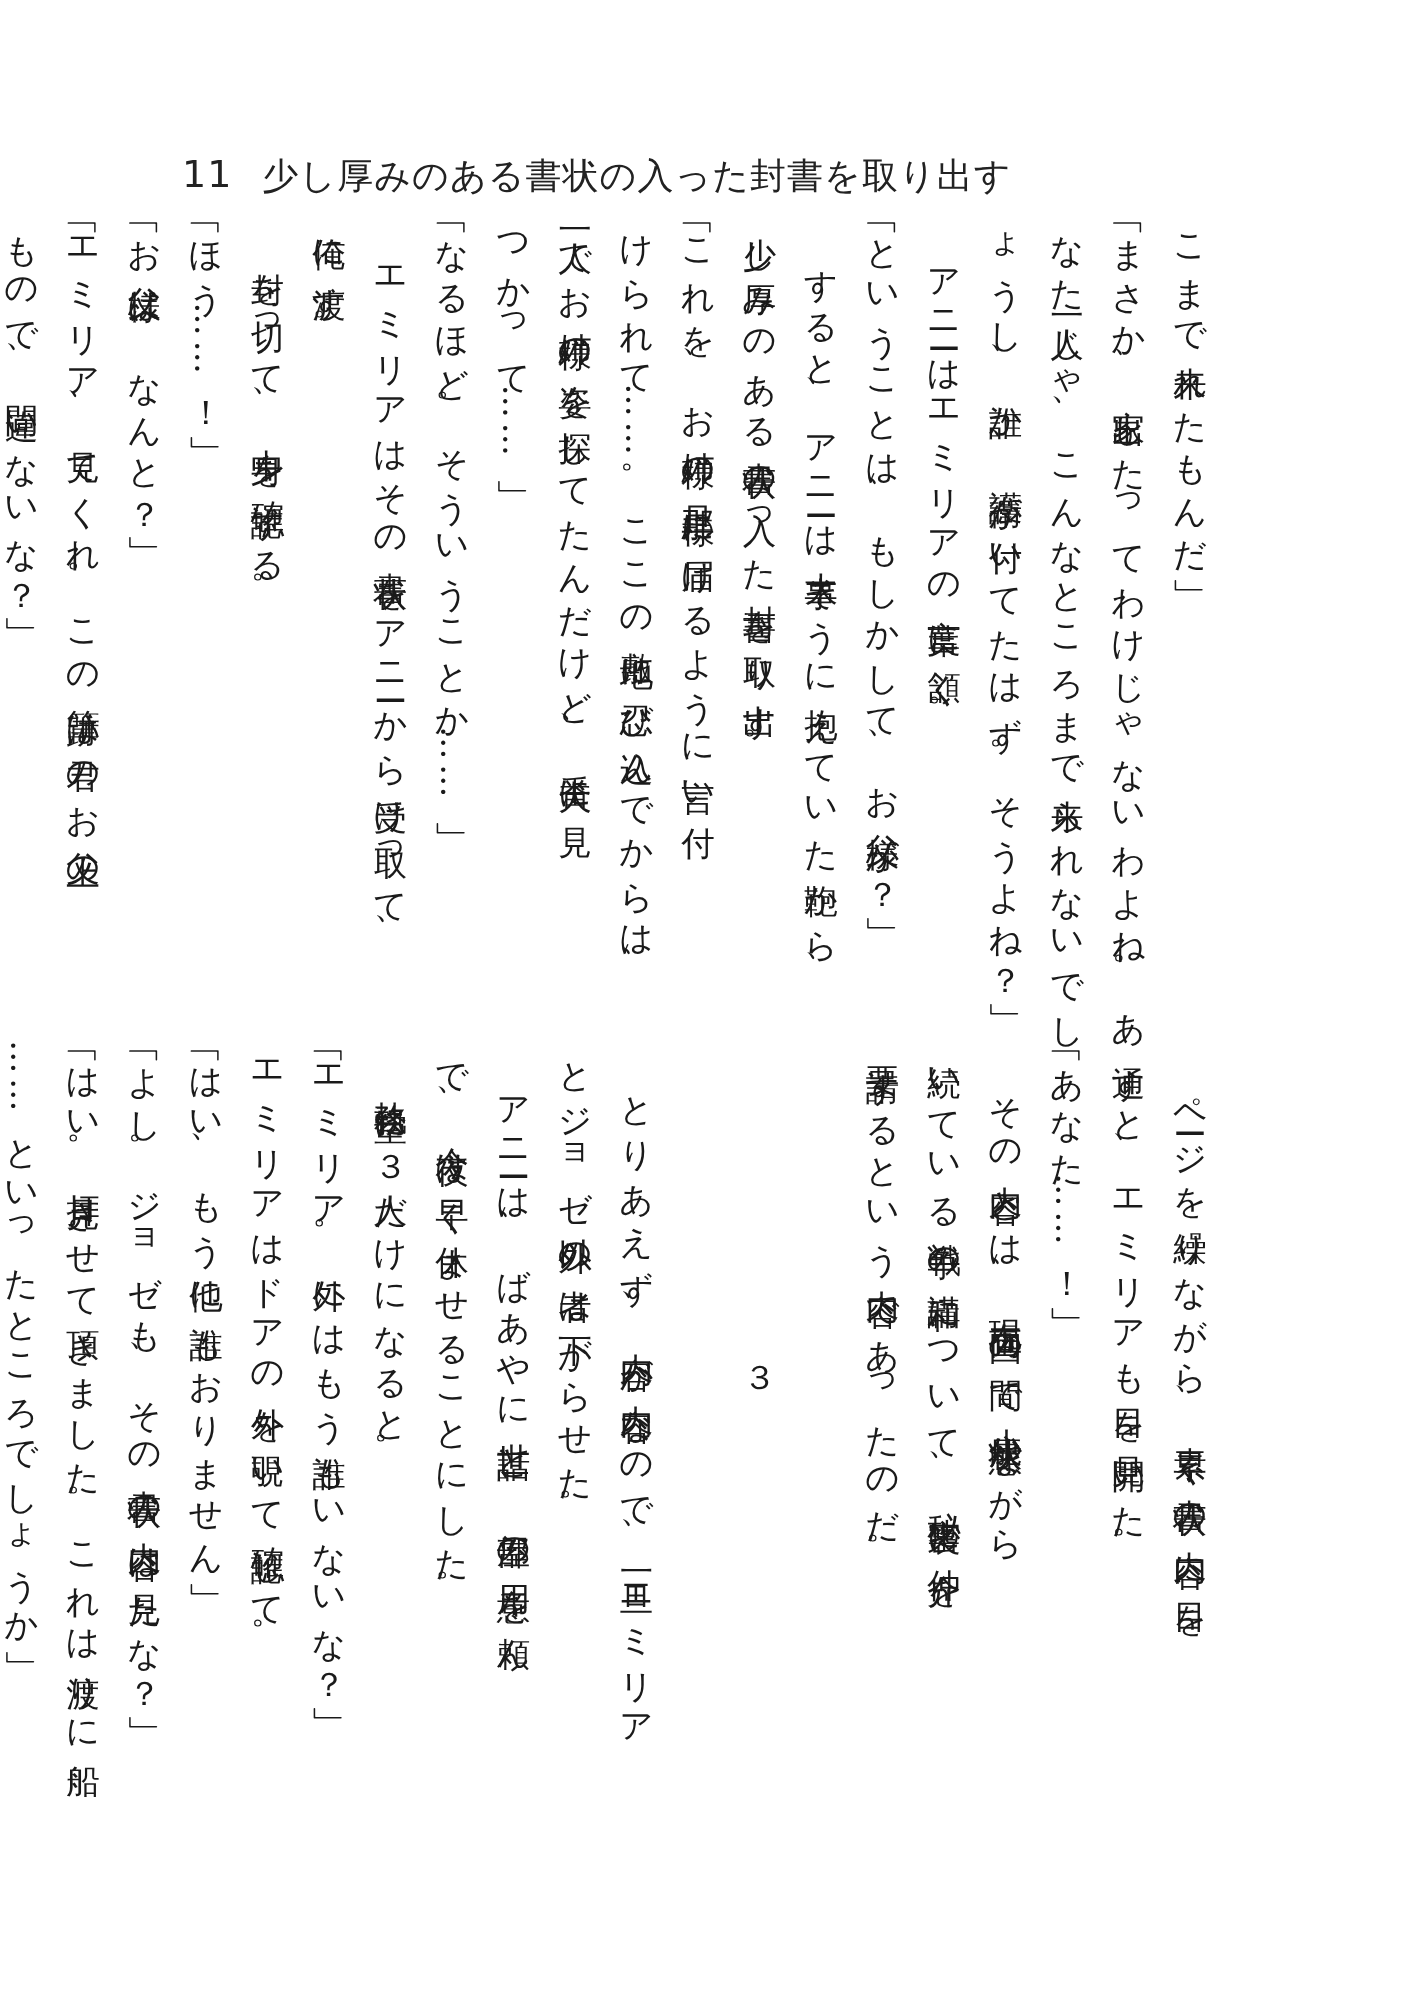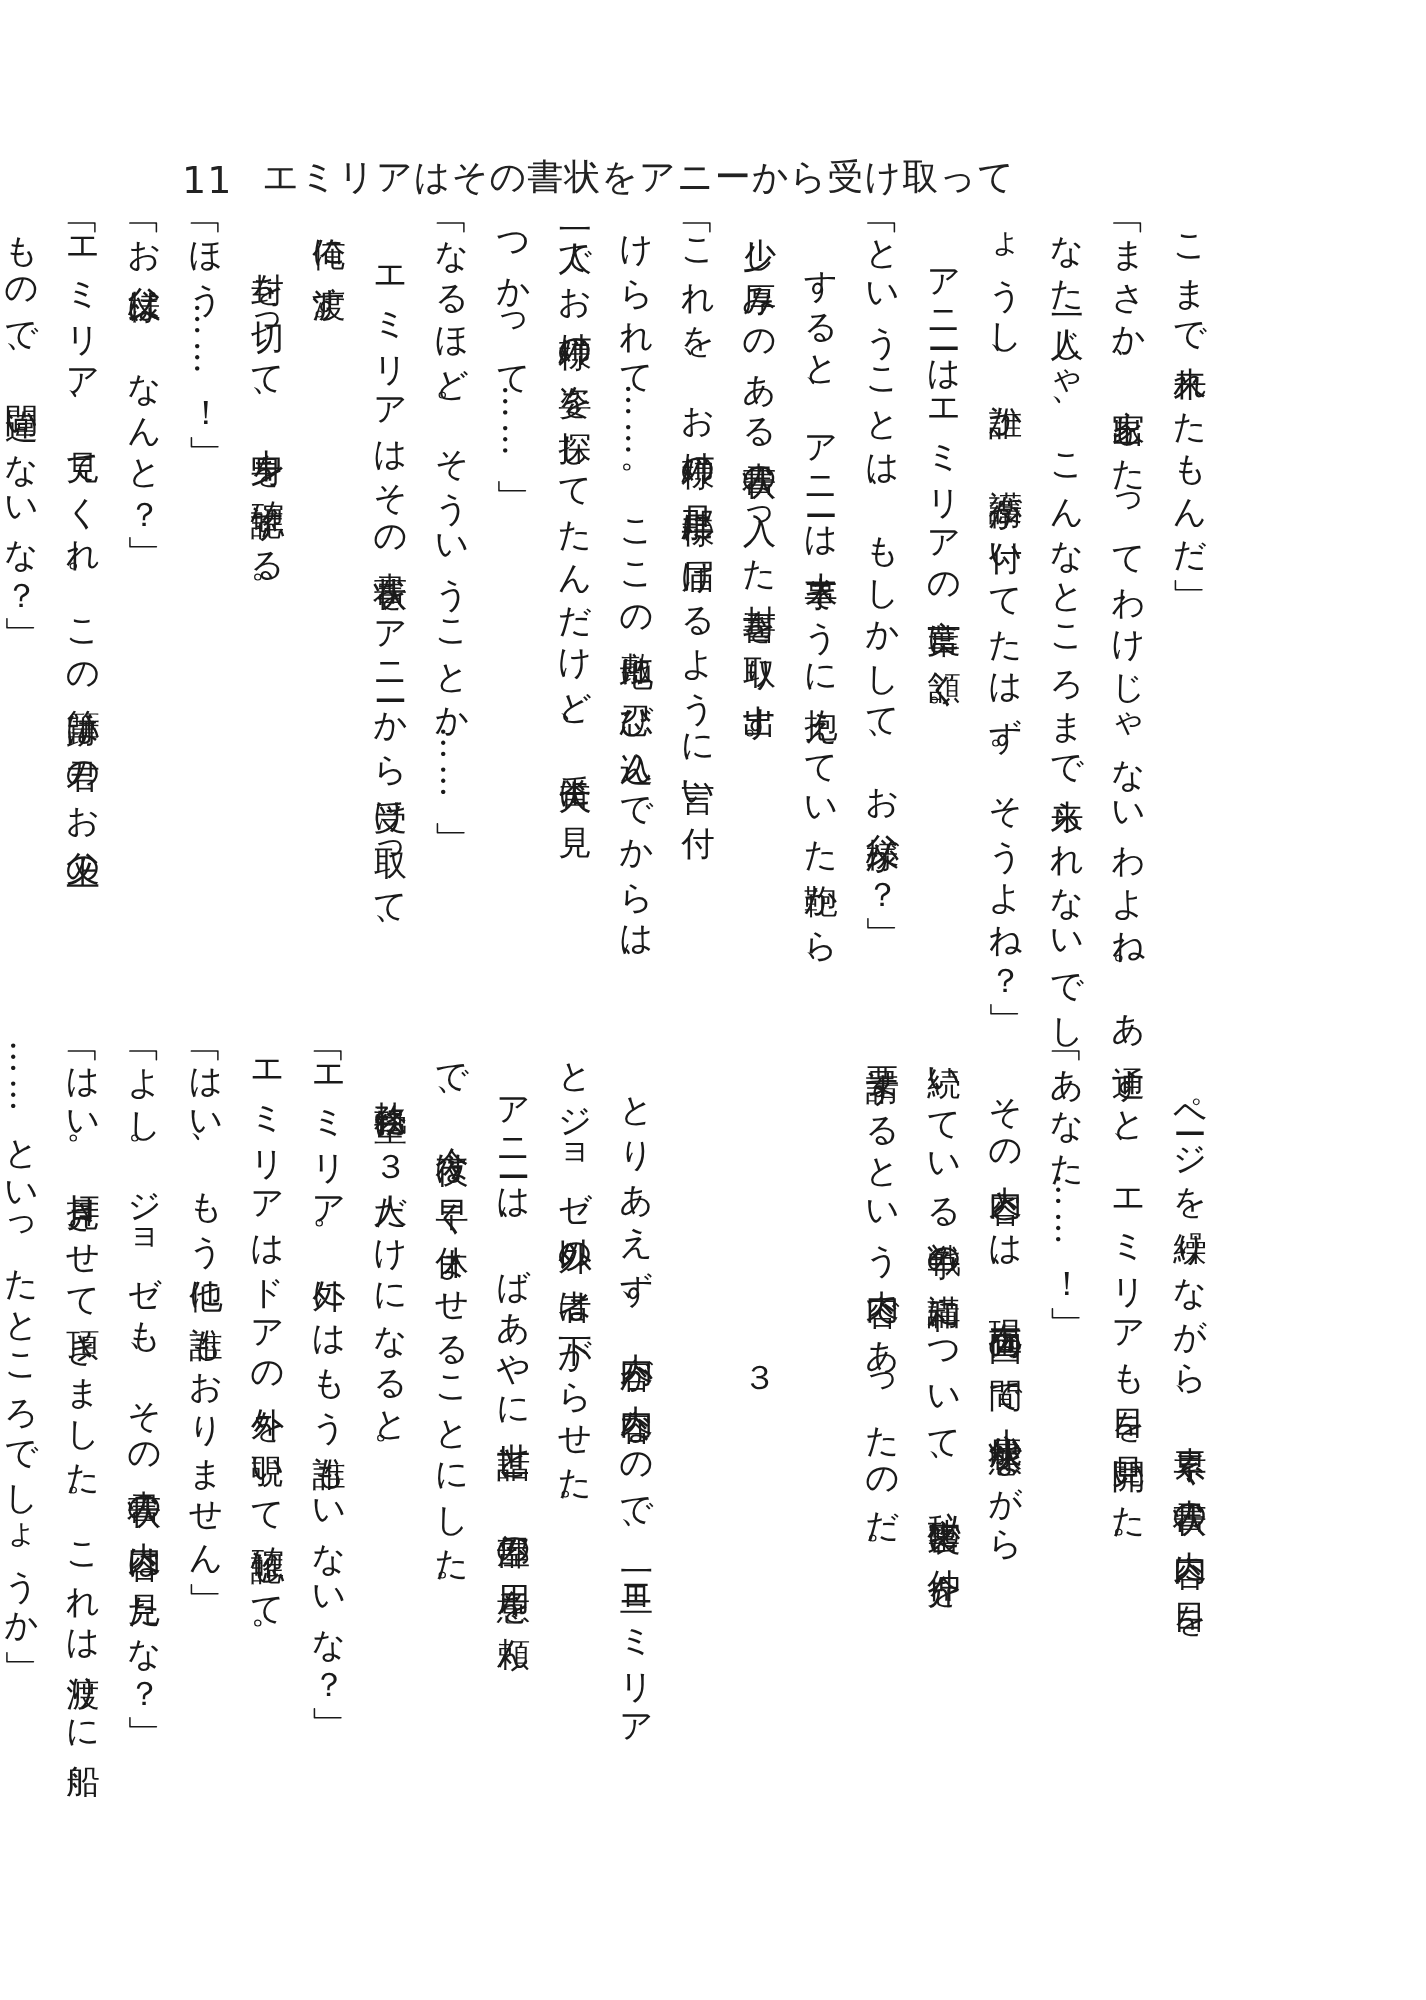--- a/index.html
+++ b/index.html
@@ -1,30 +1,30 @@
 <!DOCTYPE html>
 <html><head>
 <meta charset="utf-8">
 <style>
   html, body { margin: 0; padding: 0; background: #ffffff; }
   body { width: 1426px; height: 2000px; position: relative; overflow: hidden;
          font-family: "DejaVu Serif", "Liberation Serif", serif; color: #1a1a1a; }
-  .header { position: absolute; left: 182px; top: 152px; height: 50px; display: flex; align-items: flex-end;
+  .header { position: absolute; left: 182px; top: 152px; height: 50px; display: flex; align-items: flex-start;
             font-family: "DejaVu Sans", "Liberation Sans", sans-serif; font-size: 36px; letter-spacing: 1px; color: #222; }
   .header .num { margin-right: 30px; font-size: 38px; }
   .block { position: absolute; writing-mode: vertical-rl; -webkit-writing-mode: vertical-rl;
            font-size: 33.5px; line-height: 61.5px; letter-spacing: 4.6px; white-space: pre; }
   .block-top { right: 205px; top: 212px; height: 780px; }
   .block-bottom { right: 205px; top: 1040px; height: 720px; }
   .col { display: block; }
   .col.indent { text-indent: 1em; }
   .col.section { text-indent: 9em; }
 </style>
 </head>
 <body>
 
 <div class="header">
   <span class="num">11</span>
-  <span class="title">エミリアはその書状をアニーから受け取って</span>
+  <span class="title">少し厚みのある書状の入った封書を取り出す</span>
 </div>
 
 <div class="block block-top" id="top-block"><span class="col">こまで来れたもんだ」</span><span class="col">「まさか、家出したってわけじゃないわよね。あ</span><span class="col">なた一人じゃ、こんなところまで来られないでし</span><span class="col">ょうし、誰か、護衛が付いてたはず。そうよね？」</span><span class="col indent">アニーはエミリアの言葉に頷く。</span><span class="col">「ということは、もしかして、お父様が？」</span><span class="col indent">すると、アニーは大事そうに抱えていた鞄から、</span><span class="col">少し厚みのある書状の入った封書を取り出す。</span><span class="col">「これを、お姉様の旦那様に届けるように言い付</span><span class="col">けられて……。ここの敷地に忍び込んでからは、</span><span class="col">一人でお姉様の姿を探してたんだけど、番犬に見</span><span class="col">つかって……」</span><span class="col">「なるほど。そういうことか……」</span><span class="col indent">エミリアはその書状をアニーから受け取って、</span><span class="col">俺に渡す。</span><span class="col indent">封を切って、中身を確認する。</span><span class="col">「ほう……！」</span><span class="col">「お父様は、なんと？」</span><span class="col">「エミリア、見てくれ。この筆跡は君のお父上の</span><span class="col">もので、間違いないな？」</span></div>
 <div class="block block-bottom" id="bottom-block"><span class="col indent">ページを繰りながら、素早く書状の内容に目を</span><span class="col">通すと、エミリアも目を見開いた。</span><span class="col">「あなた……！」</span><span class="col indent">その内容とは、現在両国の間で小康状態ながら</span><span class="col">続いている戦争の講和について、秘密裏に仲介を</span><span class="col">要請するという内容であったのだ。</span><span class="col">　</span><span class="col section">３</span><span class="col">　</span><span class="col indent">とりあえず、内容が内容なので、一旦エミリア</span><span class="col">とジョゼ以外の者は下がらせた。</span><span class="col indent">アニーは、ばあやに世話と、部屋の用意を頼ん</span><span class="col">で、今夜は早く休ませることにした。</span><span class="col indent">執務室に３人だけになると。</span><span class="col">「エミリア。外にはもう誰もいないな？」</span><span class="col">エミリアはドアの外を覗いて確認して。</span><span class="col">「はい、もう他に誰もおりません」</span><span class="col">「よし。ジョゼも、その書状の内容は見たな？」</span><span class="col">「はい。拝見させて頂きました。これは渡りに船</span><span class="col">……といったところでしょうか」</span></div>
 
 </body></html>

